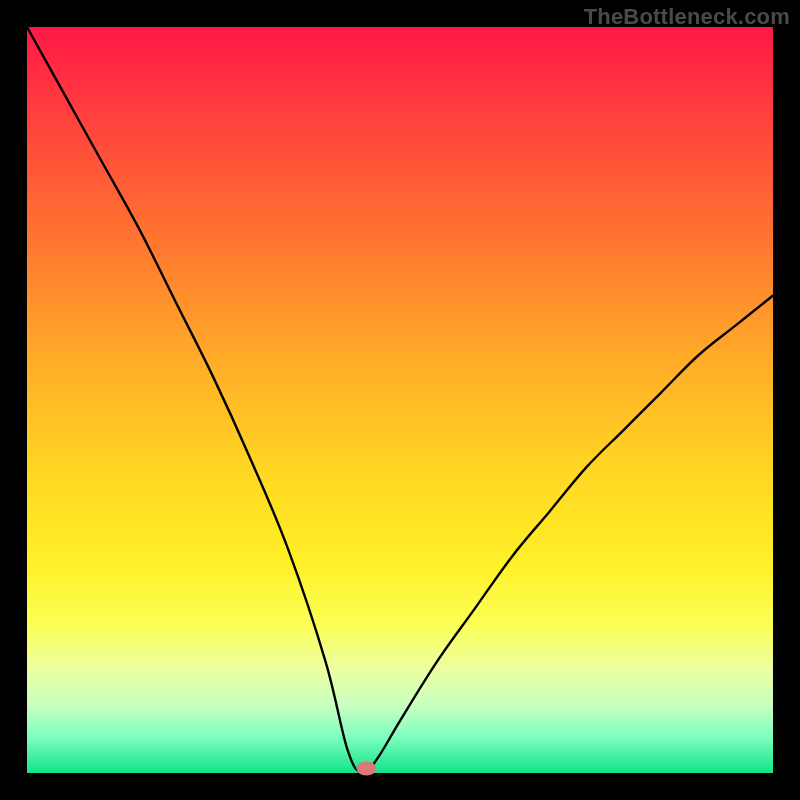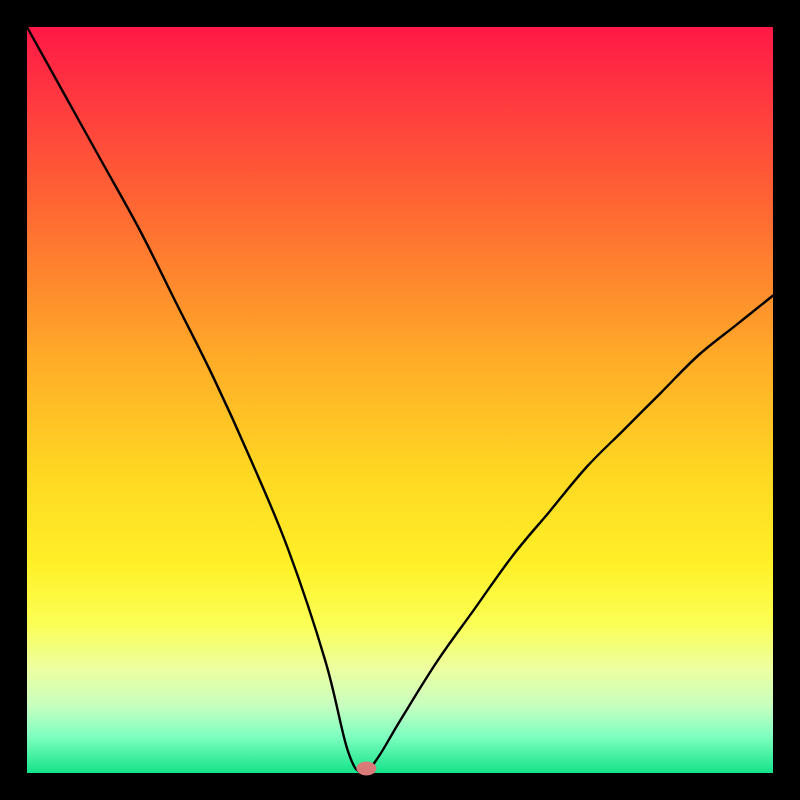--- a/index.html
+++ b/index.html
@@ -51,13 +51,14 @@
           <stop offset="91%" stop-color="#c7ffc0"></stop>
           <stop offset="95%" stop-color="#80ffc0"></stop>
           <stop offset="100%" stop-color="#14e38a"></stop>
         </linearGradient>
     </defs>
     <rect id="plot-bg" fill="url(#bg-grad)" x="27" y="27" width="746" height="746"></rect>
     <path id="curve" fill="none" stroke="#000" stroke-width="2.4" stroke-linecap="round" stroke-linejoin="round" d="M 27 27 C 33.714 39.08519999999999, 50.872000000000014 69.96959999999997, 64.30000000000001 94.13999999999997 C 77.72800000000001 118.31039999999997, 88.17200000000001 137.10960000000003, 101.60000000000001 161.28000000000003 C 115.028 185.45040000000003, 125.47199999999998 202.90680000000003, 138.89999999999998 228.42000000000002 C 152.32799999999997 253.9332, 162.77200000000002 276.164, 176.20000000000002 303.02 C 189.62800000000001 329.876, 200.072 349.4212, 213.5 377.62 C 226.928 405.8188, 237.37199999999999 428.7956000000001, 250.79999999999998 459.68000000000006 C 264.22799999999995 490.56440000000003, 274.67199999999997 512.9444, 288.09999999999997 549.1999999999999 C 301.52799999999996 585.4555999999999, 314.65760000000006 624.8444000000001, 325.40000000000003 661.1 C 336.1424 697.3556, 341.066 730.4780000000001, 347.78 750.62 C 354.49399999999997 770.762, 357.3288 771.6572, 362.7 773 C 368.0712 774.3428, 370.906 767.4796, 377.62 758.08 C 384.334 748.6804000000001, 389.2576 738.2364, 400 720.78 C 410.7424 703.3235999999999, 423.872 681.242, 437.3 661.1 C 450.728 640.9580000000001, 461.17199999999997 627.6792, 474.59999999999997 608.88 C 488.02799999999996 590.0808, 498.47200000000004 574.1164, 511.90000000000003 556.66 C 525.328 539.2035999999999, 535.7719999999999 528.0136, 549.1999999999999 511.90000000000003 C 562.6279999999999 495.78640000000007, 573.072 481.91080000000005, 586.5 467.14000000000004 C 599.928 452.36920000000003, 610.3720000000001 443.26800000000003, 623.8000000000001 429.84000000000003 C 637.2280000000001 416.41200000000003, 647.672 405.968, 661.1 392.54 C 674.528 379.112, 684.972 367.32519999999994, 698.4 355.23999999999995 C 711.828 343.15479999999997, 722.2719999999999 336.1424, 735.6999999999999 325.40000000000003 C 749.1279999999999 314.65760000000006, 766.286 300.9312, 773 295.56"></path>
     <ellipse id="marker" rx="10" ry="7" fill="#d97a78" cx="366.43" cy="768.524"></ellipse>
   </svg>
 
+  <div class="watermark">TheBottleneck.com</div>
 </div>
 
 </body></html>

